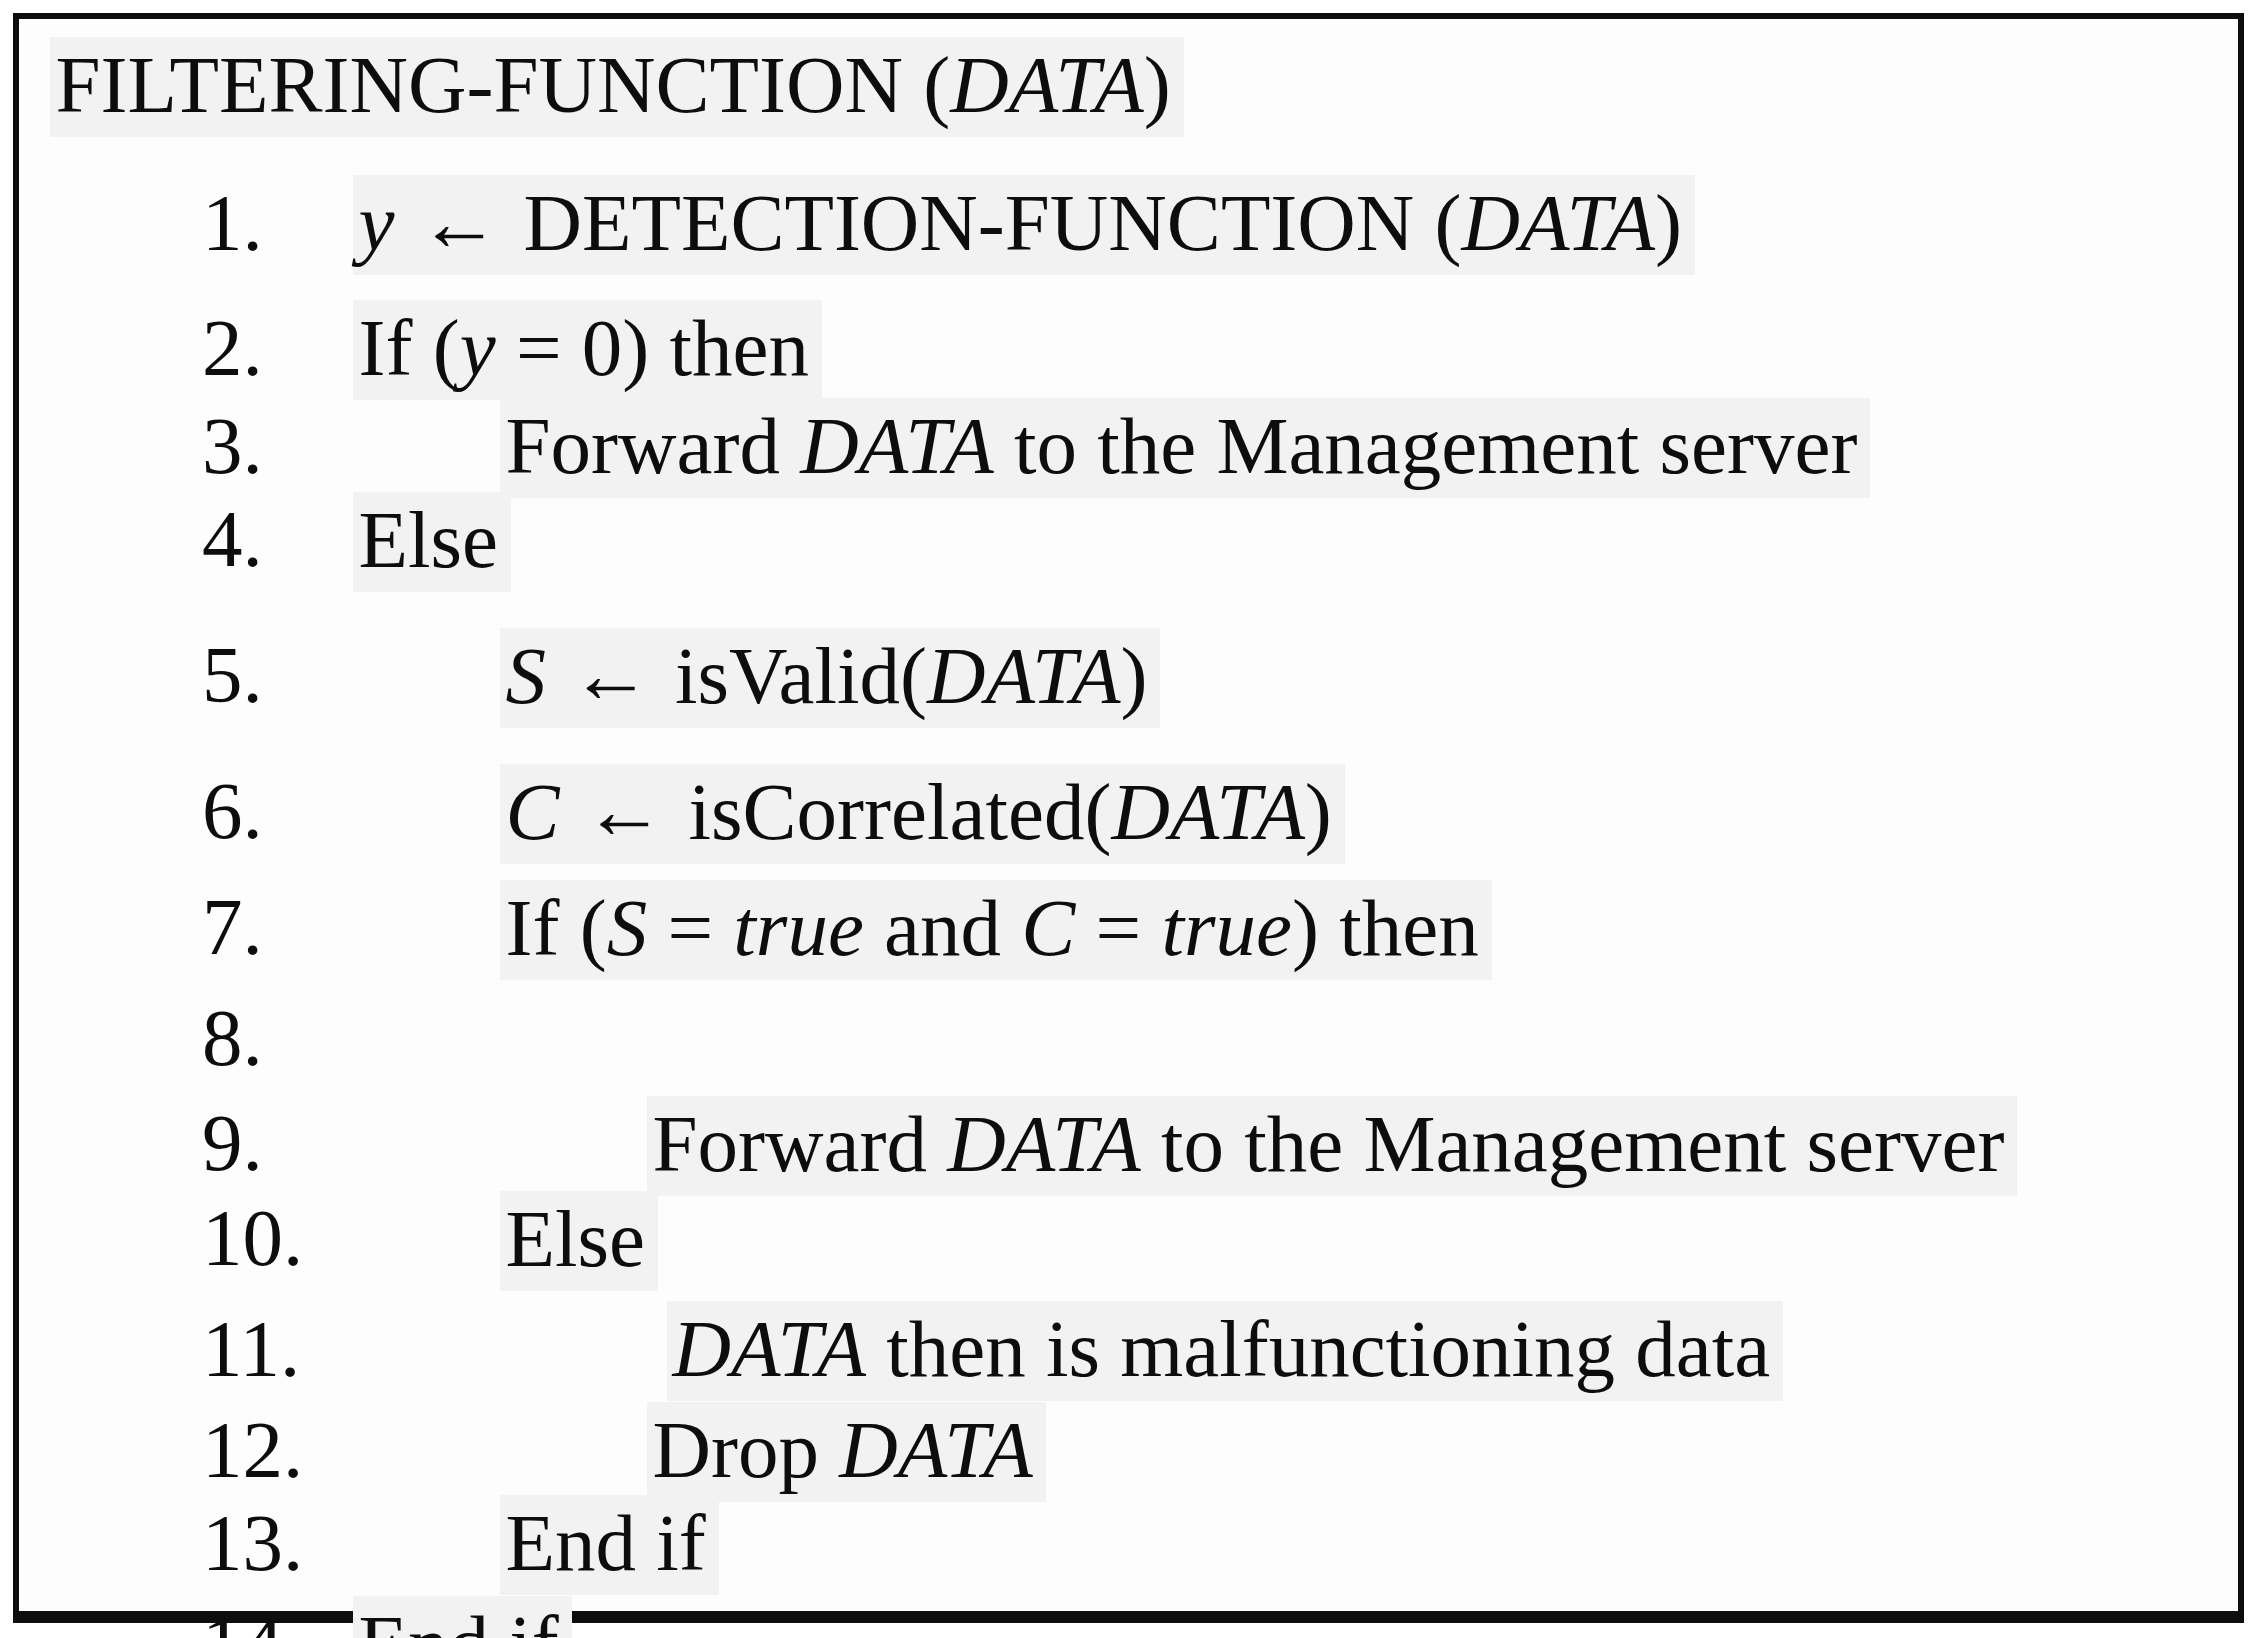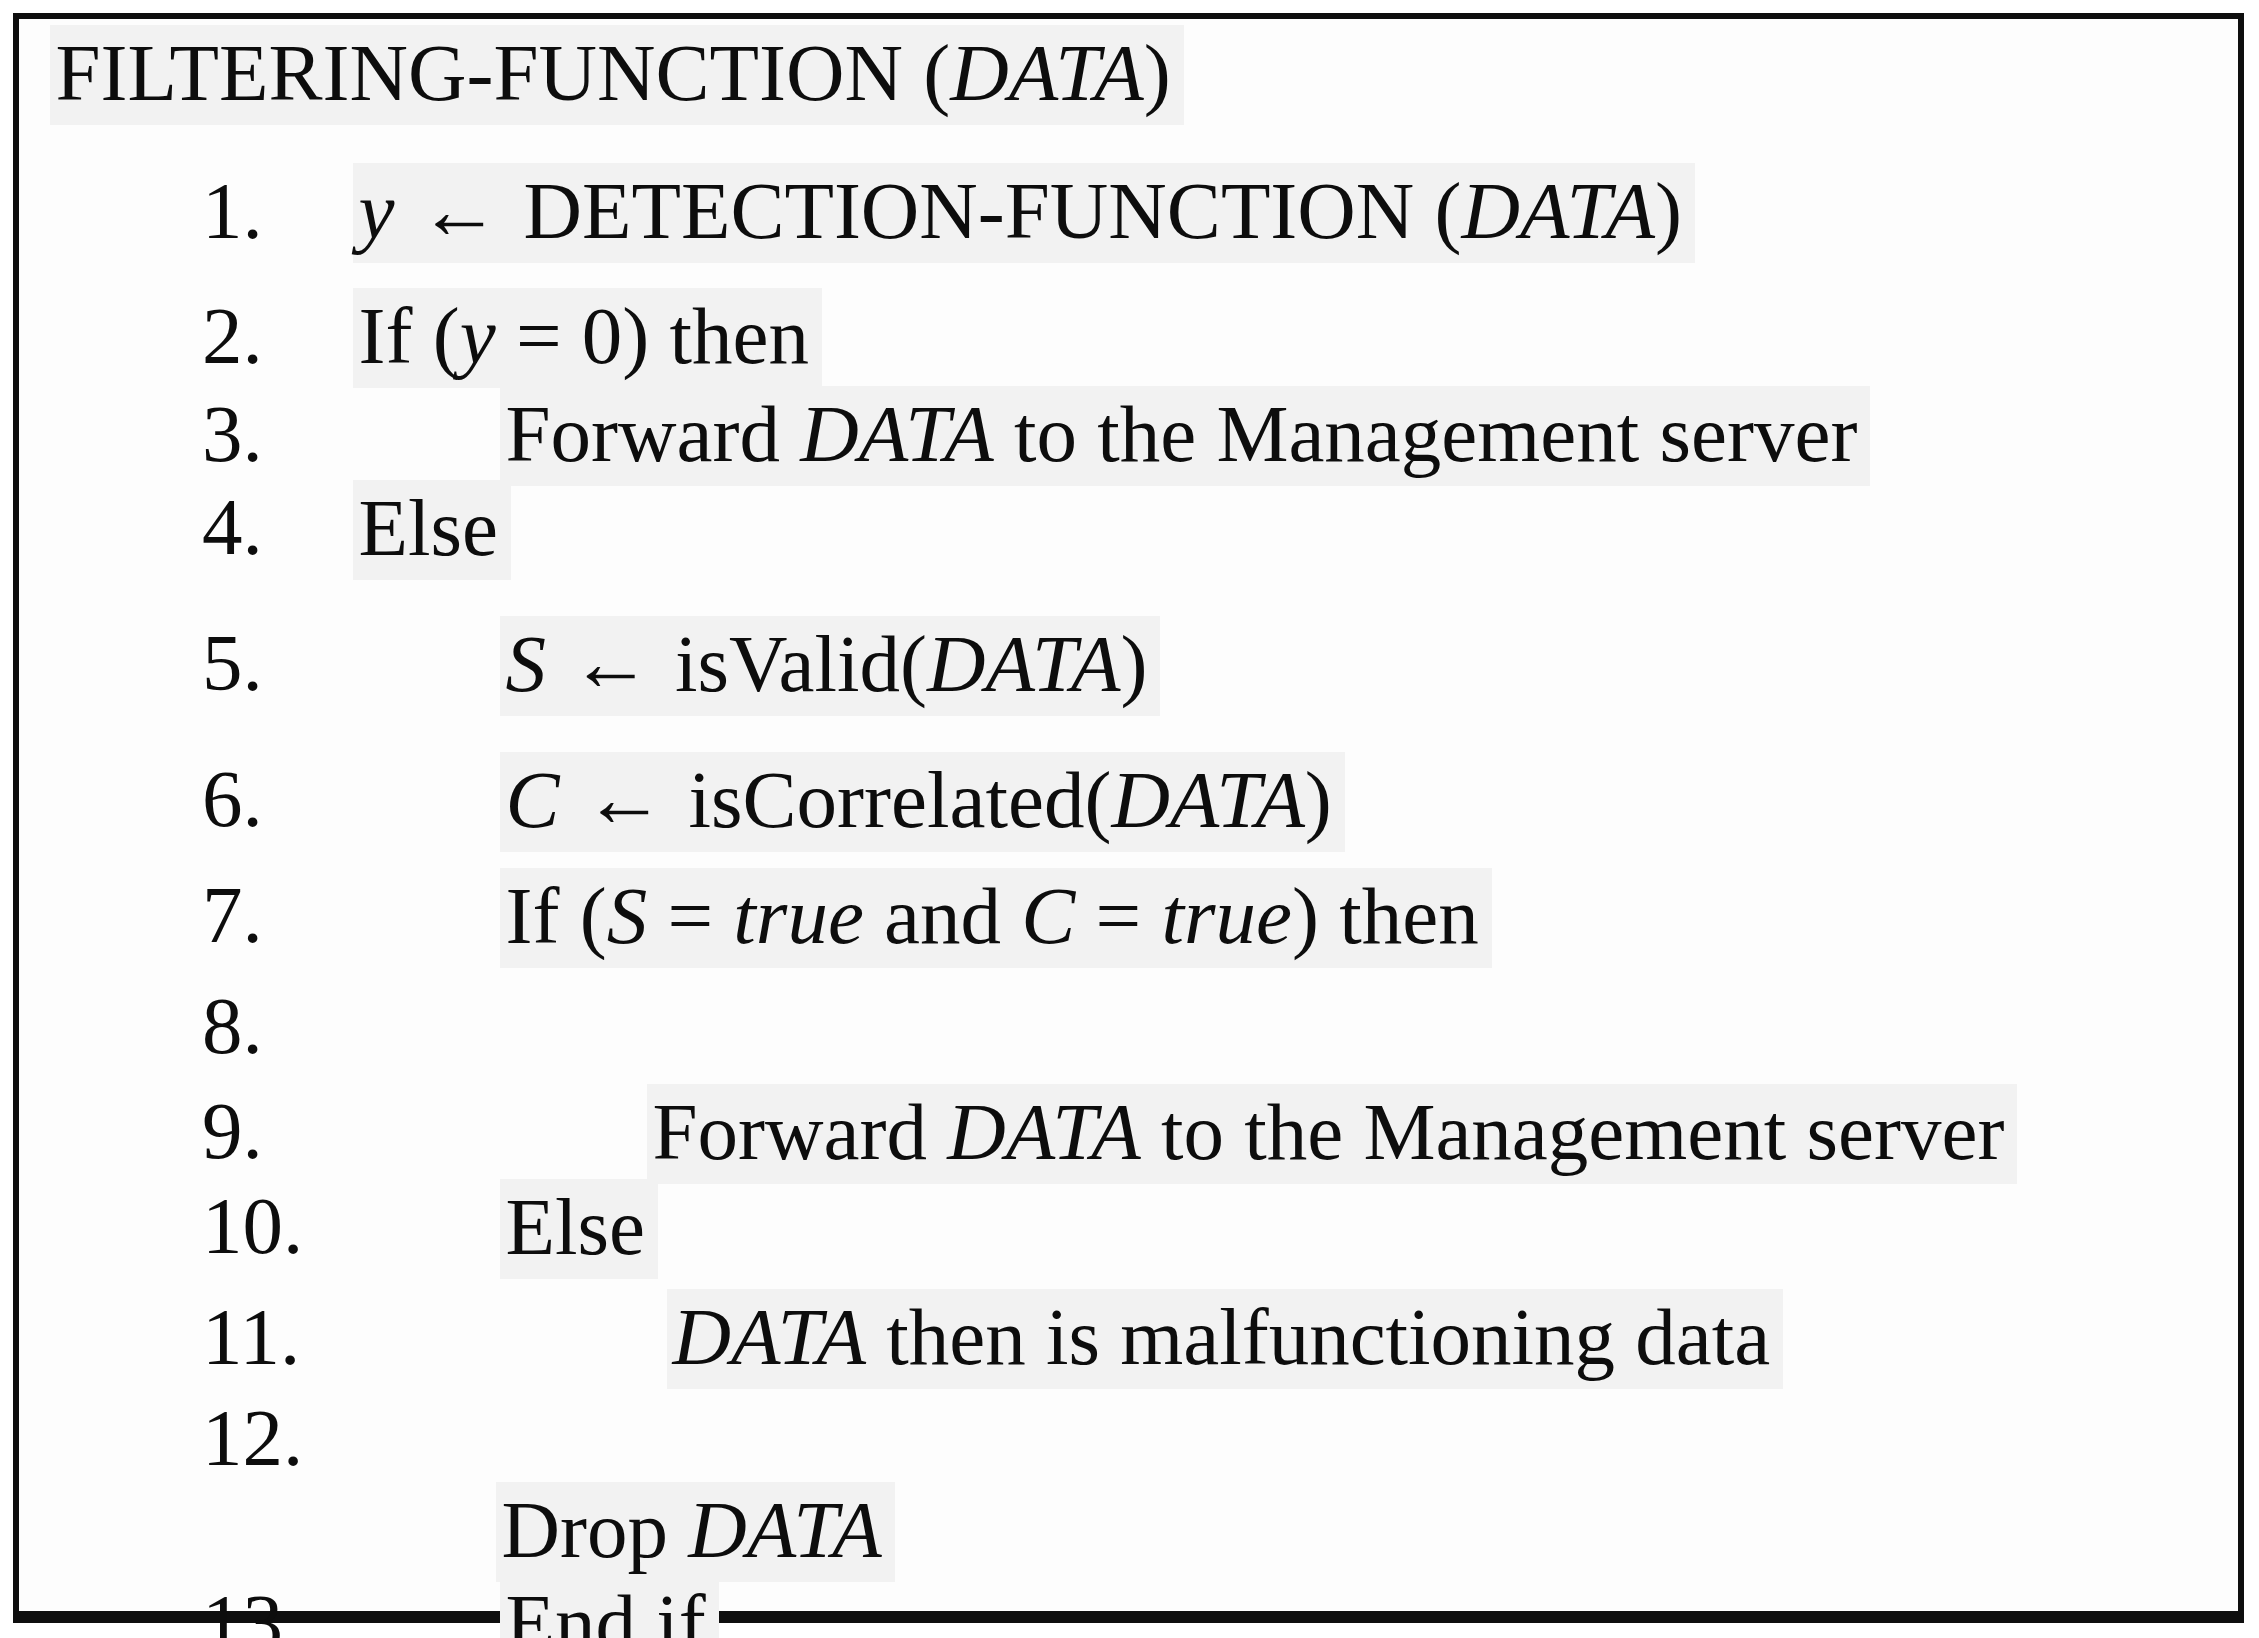--- a/index.html
+++ b/index.html
@@ -21,21 +21,21 @@
   .frame {
     position: absolute;
     left: 13px;
     top: 13px;
     right: 14.7px;
     bottom: 14.7px;
     border: 6.4px solid #0e0e0e;
     border-bottom-width: 12px;
     box-sizing: border-box;
     background: #fdfdfd;
-    padding: 8px 31px;
+    padding: 20px 31px;
   }
   .title {
     font-size: 81px;
     line-height: 92px;
     letter-spacing: 0px;
     white-space: nowrap;
   }
   .title .hl, .code .hl {
     background: #f2f2f2;
     padding: 2.8px 13px 7.3px 5.5px;
@@ -68,21 +68,21 @@
   .row:nth-child(2)  { margin-top: 33px; }
   .row:nth-child(3)  { margin-top: 5.5px;  }
   .row:nth-child(4)  { margin-top: 1.8px;  }
   .row:nth-child(5)  { margin-top: 44px; }
   .row:nth-child(6)  { margin-top: 44px; }
   .row:nth-child(7)  { margin-top: 24px; }
   .row:nth-child(8)  { margin-top: 18.4px; }
   .row:nth-child(9)  { margin-top: 13.8px; }
   .row:nth-child(10) { margin-top: 3px; }
   .row:nth-child(11) { margin-top: 18.4px; gap: 20px; }
-  .row:nth-child(12) { margin-top: 9.2px; flex-direction: column; }
+  .row:nth-child(12) { margin-top: 9.2px; }
   .row:nth-child(13) { margin-top: 1px; }
   .row:nth-child(14) { margin-top: 9.2px; }
 </style>
 </head>
 <body>
 
 <div class="page">
   <div class="frame">
     <div class="title"><span class="hl"><span class="seg">FILTERING-FUNCTION (</span><span class="seg it">DATA</span><span class="seg">)</span></span></div>
     <div class="lines">

